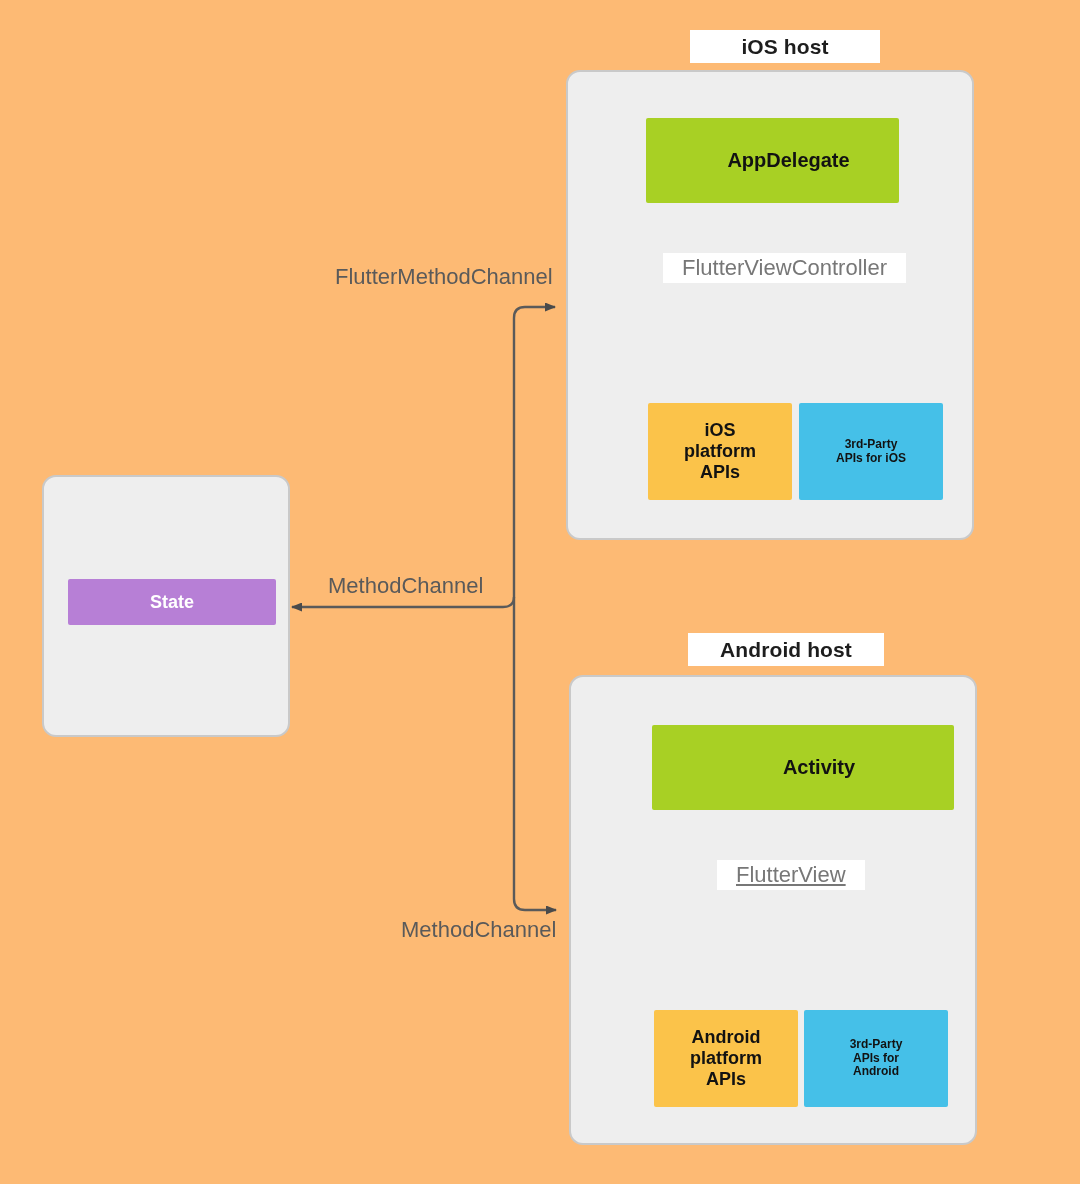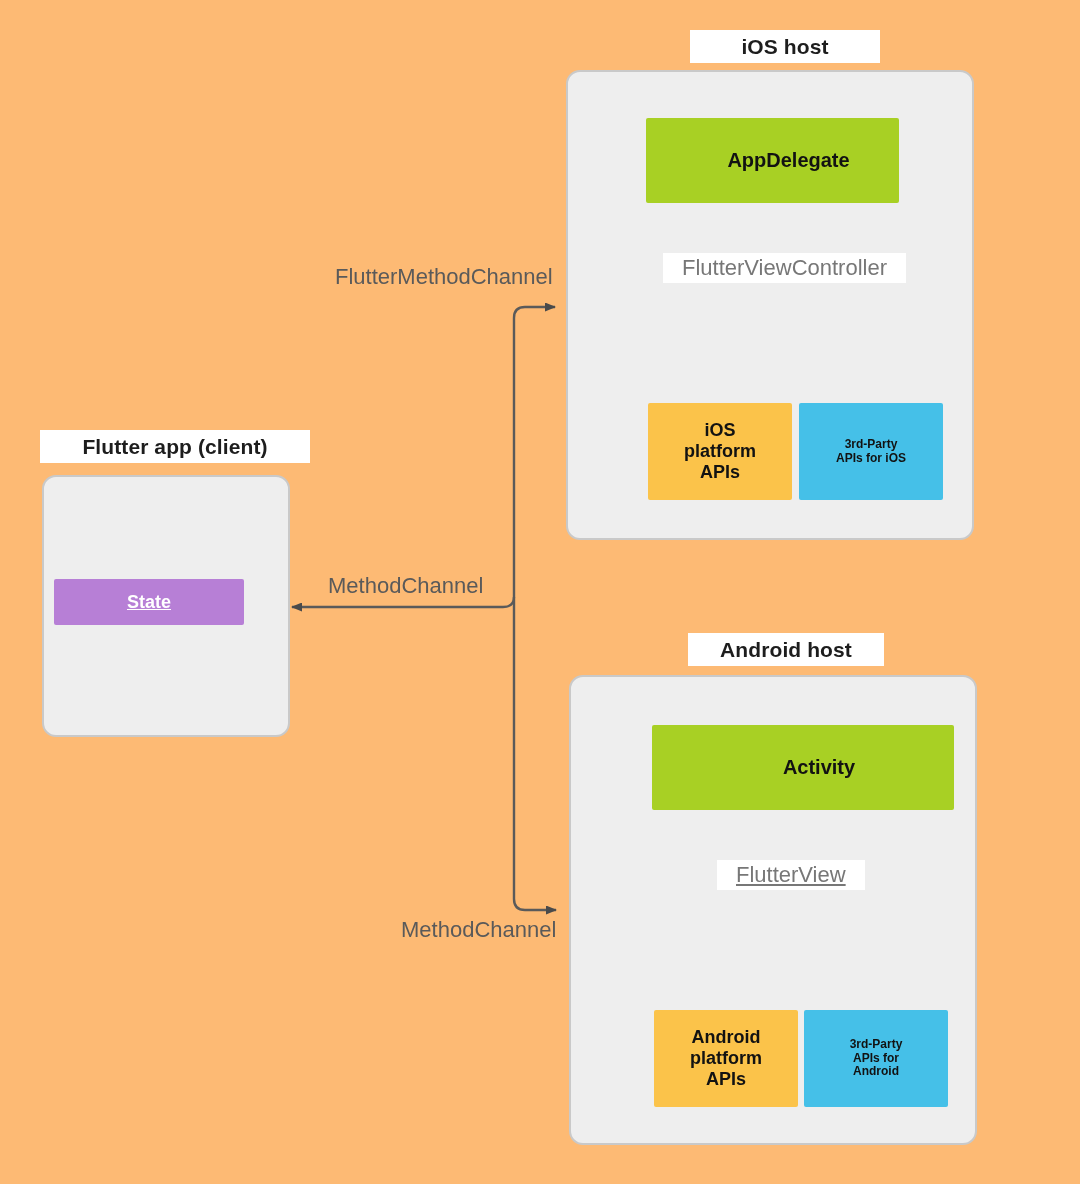--- a/index.html
+++ b/index.html
@@ -145,25 +145,24 @@
     <span>iOS</span>
     <span>platform</span>
     <span>APIs</span>
   </div>
 
   <div class="node blue" style="left:799px; top:403px; width:144px; height:97px; flex-direction:column;">
     <span>3rd-Party</span>
     <span>APIs for iOS</span>
   </div>
 
-  <div class="group-title" style="left:40px; top:430px; width:250px;">Flutter app (client)</div>
 
   <div class="panel" style="left:42px; top:475px; width:248px; height:262px;"></div>
 
-  <div class="node purple" style="left:54px; top:579px; width:190px; height:46px;text-decoration:underline;">State</div>
+  <div class="node purple" style="left:68px; top:579px; width:208px; height:46px;">State</div>
 
   <div class="group-title" style="left:688px; top:633px; width:176px;">Android host</div>
 
   <div class="panel" style="left:569px; top:675px; width:408px; height:470px;"></div>
 
   <div class="node green" style="left:652px; top:725px; width:302px; height:85px;">Activity</div>
 
   <div class="edge-label" style="left:717px; top:860px;text-decoration:underline;">FlutterView</div>
 
   <div class="node orange" style="left:610px; top:1010px; width:144px; height:97px; flex-direction:column;">

